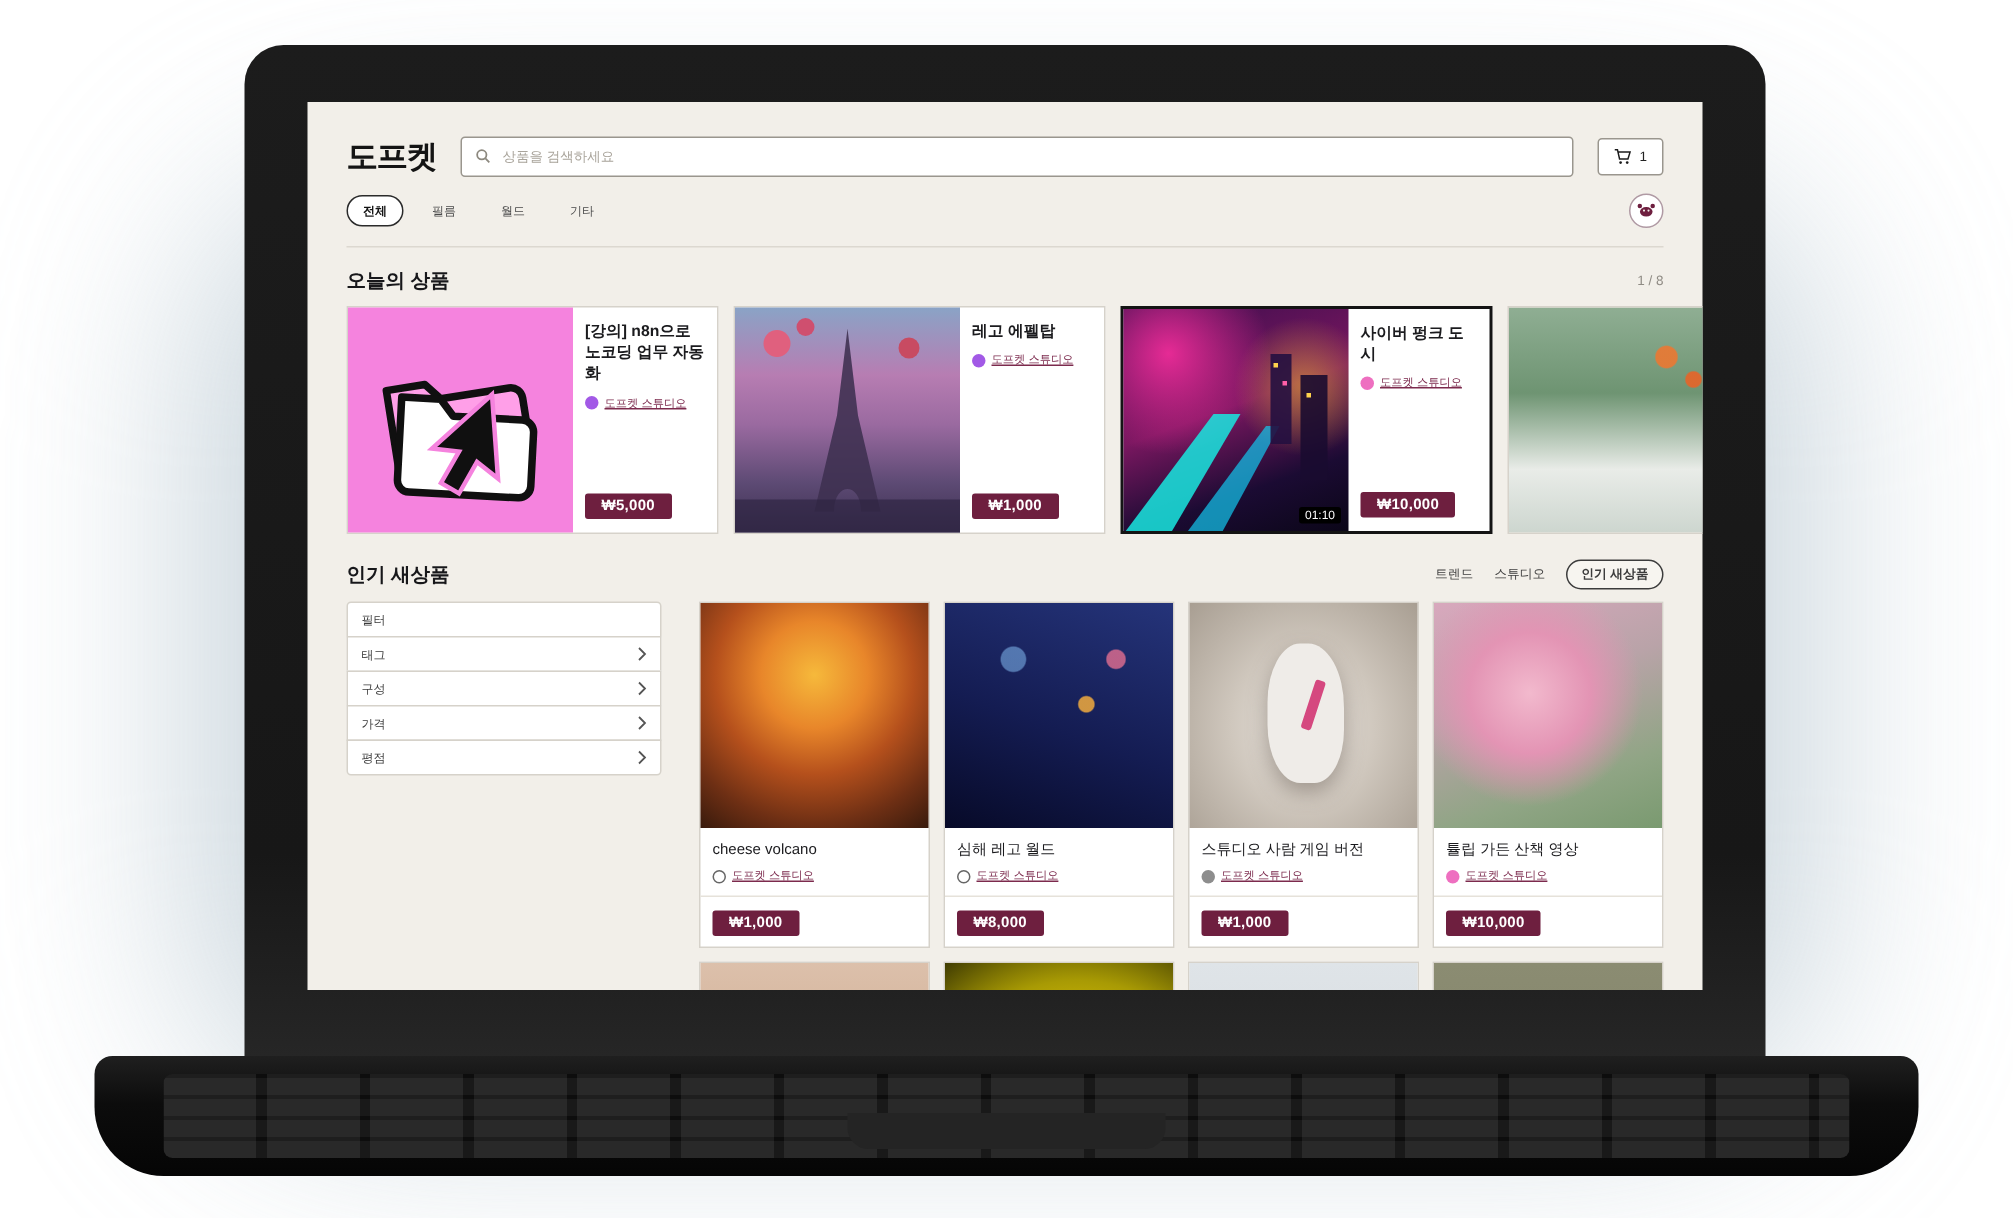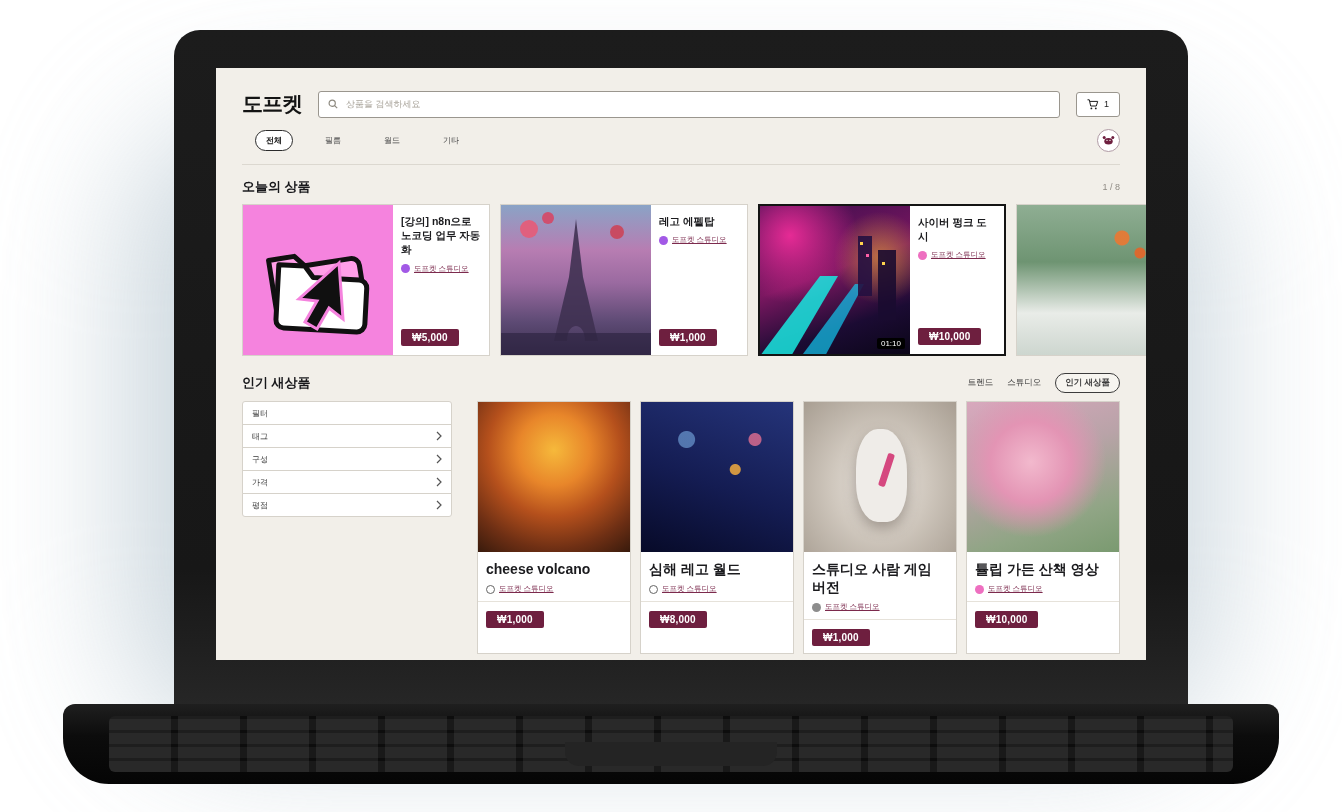--- a/index.html
+++ b/index.html
@@ -8,21 +8,21 @@
     background:#ffffff;
     font-family:"Liberation Sans","DejaVu Sans",sans-serif;
     -webkit-font-smoothing:antialiased;
   }
   
   .glow{
     position:absolute;left:130px;top:120px;width:1080px;height:620px;
     background:#b6c6d0;filter:blur(70px);opacity:.75;border-radius:120px;
   }
   .lid{
-    position:absolute;left:174px;top:30px;width:1014px;height:674px;
+    position:absolute;left:163px;top:30px;width:1014px;height:674px;
     background:linear-gradient(180deg,#1c1c1c 0%,#171717 80%,#262626 100%);
     border-radius:26px 26px 0 0;
     box-sizing:border-box;padding:38px 42px 44px;
   }
   .base{
     position:absolute;left:63px;top:704px;width:1216px;height:80px;
     background:linear-gradient(180deg,#1f1f1f 0%,#0c0c0c 40%,#050505 100%);
     border-radius:12px 12px 46px 46px;
   }
   .keyboard{
@@ -56,21 +56,21 @@
   .search input::placeholder{color:#a9a49b;}
   .cart-btn{
     display:flex;align-items:center;gap:5px;background:#fff;border:1px solid #9a968e;
     border-radius:3px;height:25px;padding:0 10px;cursor:pointer;
     font-family:inherit;font-size:9px;color:#222;
   }
   .hdr-row2{display:flex;align-items:center;justify-content:space-between;margin-top:11px;}
   .chips{display:flex;align-items:center;gap:8px;}
   .chip{
     font-size:8px;color:#4a4a4a;padding:4px 10px;border-radius:11px;cursor:pointer;
-    background:transparent;border:1px solid transparent;margin-left:13px;
+    background:transparent;border:1px solid transparent;
   }
   .chip.selected{border:1px solid #2b2b2b;background:#fff;color:#141414;font-weight:700;}
   .avatar{
     width:21px;height:21px;border-radius:50%;background:#fff;border:1px solid #b09aa4;
     display:flex;align-items:center;justify-content:center;cursor:pointer;
   }
   .divider{border-bottom:1px solid #dcd8d0;margin-top:12px;}
   
   .main{padding:13px 26px 0;}
   .sec-head{display:flex;align-items:center;justify-content:space-between;margin-bottom:8px;}
@@ -115,21 +115,21 @@
     margin-top:-1px;font-size:8px;color:#3a3a3a;cursor:pointer;
   }
   .f-item:first-child{margin-top:0;border-radius:3px 3px 0 0;}
   .f-item:last-child{border-radius:0 0 3px 3px;}
   .grid{
     width:648px;display:grid;grid-template-columns:repeat(4,1fr);gap:9px;
   }
   .p-card{background:#fff;border:1px solid #d6d2ca;box-sizing:border-box;cursor:pointer;}
   .p-img{height:150px;position:relative;overflow:hidden;}
   .p-body{padding:8px 8px 7px;border-bottom:1px solid #e6e2da;min-height:30px;}
-  .p-title{font-size:14px;font-weight:700;color:#1b1b1e;line-height:1.3;}
+  .p-title{font-size:10px;font-weight:400;color:#1b1b1e;line-height:1.3;}
   .p-body .seller{margin-top:6px;}
   .p-footer{padding:7px 8px;}
   
   .img-n8n{background:#f583de;}
   .img-eiffel{background:linear-gradient(180deg,#8aa3c6 0%,#b77db2 30%,#9a6aa0 52%,#5d4a74 78%,#3c3050 100%);}
   .img-cyber{background:
       radial-gradient(circle at 20% 20%, rgba(255,47,160,.85) 0%, rgba(255,47,160,0) 40%),
       radial-gradient(circle at 80% 35%, rgba(255,200,40,.5) 0%, rgba(255,200,40,0) 30%),
       linear-gradient(160deg,#3a0d4d 0%,#7a1760 45%,#1b0b33 75%,#0b0618 100%);}
   .img-balcony{background:

